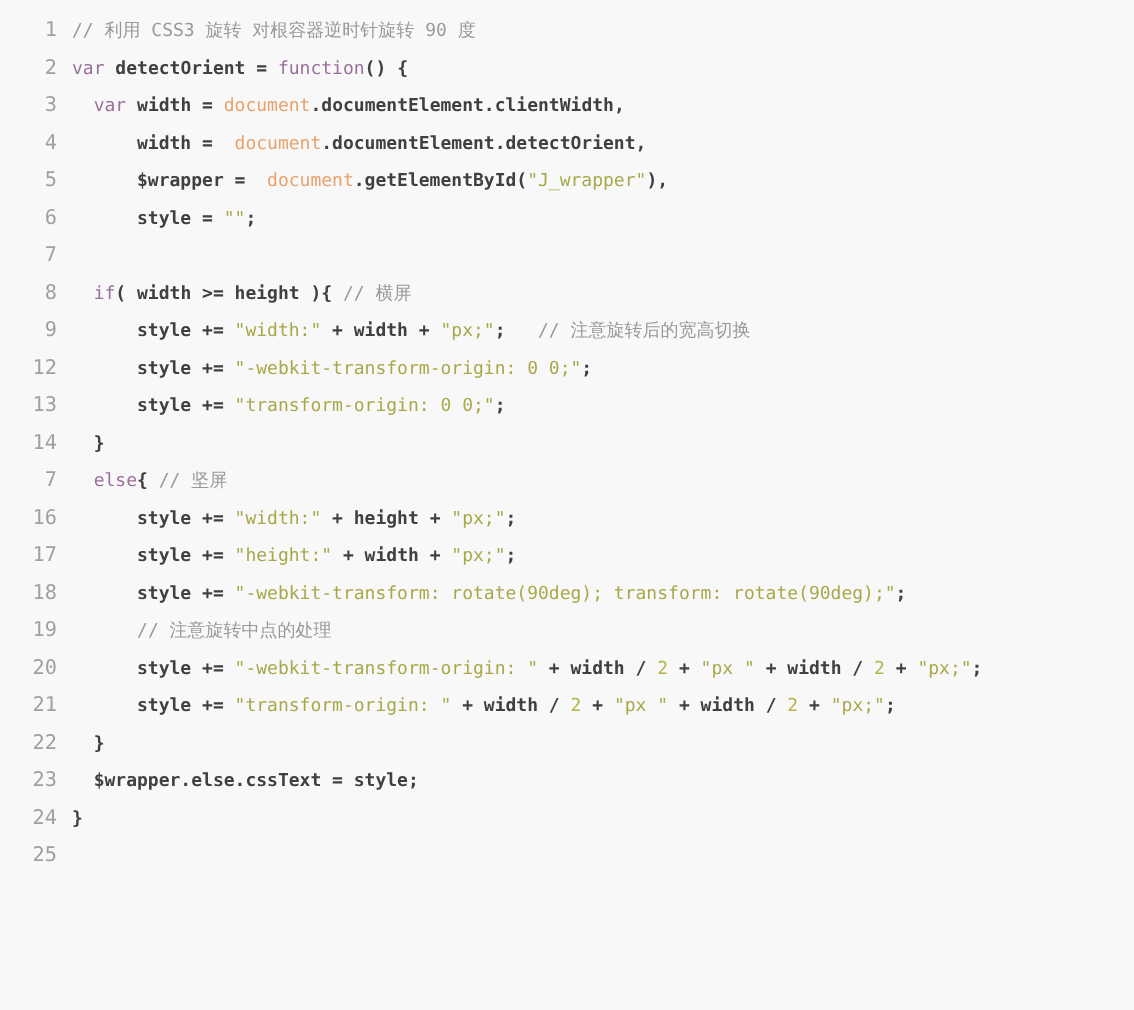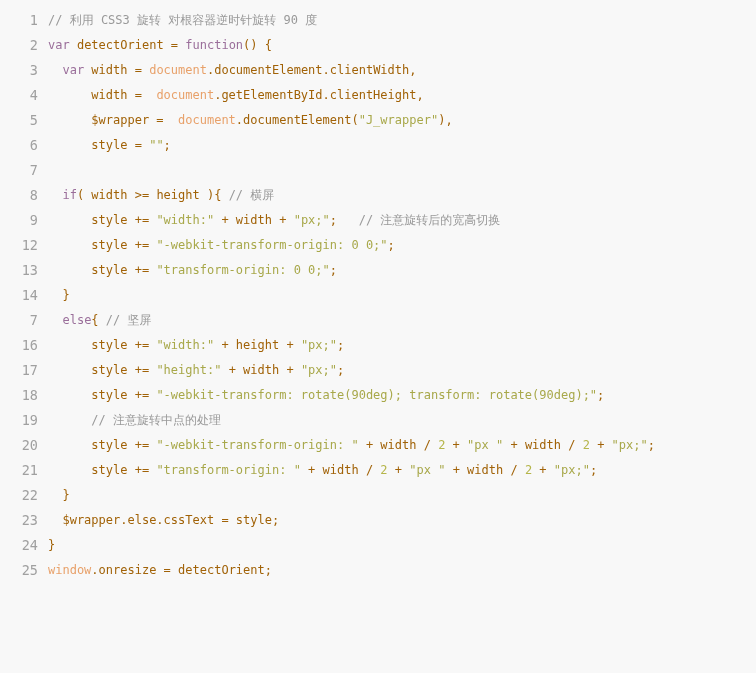--- a/index.html
+++ b/index.html
@@ -44,47 +44,47 @@
   .code-content {
     padding-left: 10px;
     font-size: 12px;
     font-family: "DejaVu Sans Mono", "Liberation Mono", monospace;
     color: #333333;
     white-space: pre;
     overflow: visible;
   }
 
   
-  .tok-plain    { color: #a16207; }
+  .tok-plain    { color: #404040; font-weight: bold; }
   .tok-comment  { color: #999999; }
   .tok-keyword  { color: #9a6e9a; text-align: right; }
   .tok-builtin  { color: #e8a16a; }
   .tok-string   { color: #a8a84a; }
   .tok-number   { color: #b5b54a; }
 </style>
 </head>
 <body>
 
 <div id="code-block">
     <div class="code-line"><div class="gutter">1</div><div class="code-content"><span class="tok-comment">// 利用 CSS3 旋转 对根容器逆时针旋转 90 度</span></div></div>
     <div class="code-line"><div class="gutter">2</div><div class="code-content"><span class="tok-keyword">var</span><span class="tok-plain"> detectOrient = </span><span class="tok-keyword">function</span><span class="tok-plain">() {</span></div></div>
     <div class="code-line"><div class="gutter">3</div><div class="code-content"><span class="tok-plain">  </span><span class="tok-keyword">var</span><span class="tok-plain"> width = </span><span class="tok-builtin">document</span><span class="tok-plain">.documentElement.clientWidth,</span></div></div>
-    <div class="code-line"><div class="gutter">4</div><div class="code-content"><span class="tok-plain">      width =  </span><span class="tok-builtin">document</span><span class="tok-plain">.getElementById.clientHeight,</span></div></div>
-    <div class="code-line"><div class="gutter">5</div><div class="code-content"><span class="tok-plain">      $wrapper =  </span><span class="tok-builtin">document</span><span class="tok-plain">.documentElement(</span><span class="tok-string">"J_wrapper"</span><span class="tok-plain">),</span></div></div>
+    <div class="code-line"><div class="gutter">4</div><div class="code-content"><span class="tok-plain">      width =  </span><span class="tok-builtin">document</span><span class="tok-plain">.documentElement.detectOrient,</span></div></div>
+    <div class="code-line"><div class="gutter">5</div><div class="code-content"><span class="tok-plain">      $wrapper =  </span><span class="tok-builtin">document</span><span class="tok-plain">.getElementById(</span><span class="tok-string">"J_wrapper"</span><span class="tok-plain">),</span></div></div>
     <div class="code-line"><div class="gutter">6</div><div class="code-content"><span class="tok-plain">      style = </span><span class="tok-string">""</span><span class="tok-plain">;</span></div></div>
     <div class="code-line"><div class="gutter">7</div><div class="code-content">&nbsp;</div></div>
     <div class="code-line"><div class="gutter">8</div><div class="code-content"><span class="tok-plain">  </span><span class="tok-keyword">if</span><span class="tok-plain">( width &gt;= height ){ </span><span class="tok-comment">// 横屏</span></div></div>
     <div class="code-line"><div class="gutter">9</div><div class="code-content"><span class="tok-plain">      style += </span><span class="tok-string">"width:"</span><span class="tok-plain"> + width + </span><span class="tok-string">"px;"</span><span class="tok-plain">;   </span><span class="tok-comment">// 注意旋转后的宽高切换</span></div></div>
     <div class="code-line"><div class="gutter">12</div><div class="code-content"><span class="tok-plain">      style += </span><span class="tok-string">"-webkit-transform-origin: 0 0;"</span><span class="tok-plain">;</span></div></div>
     <div class="code-line"><div class="gutter">13</div><div class="code-content"><span class="tok-plain">      style += </span><span class="tok-string">"transform-origin: 0 0;"</span><span class="tok-plain">;</span></div></div>
     <div class="code-line"><div class="gutter">14</div><div class="code-content"><span class="tok-plain">  }</span></div></div>
     <div class="code-line"><div class="gutter">7</div><div class="code-content"><span class="tok-plain">  </span><span class="tok-keyword">else</span><span class="tok-plain">{ </span><span class="tok-comment">// 坚屏</span></div></div>
     <div class="code-line"><div class="gutter">16</div><div class="code-content"><span class="tok-plain">      style += </span><span class="tok-string">"width:"</span><span class="tok-plain"> + height + </span><span class="tok-string">"px;"</span><span class="tok-plain">;</span></div></div>
     <div class="code-line"><div class="gutter">17</div><div class="code-content"><span class="tok-plain">      style += </span><span class="tok-string">"height:"</span><span class="tok-plain"> + width + </span><span class="tok-string">"px;"</span><span class="tok-plain">;</span></div></div>
     <div class="code-line"><div class="gutter">18</div><div class="code-content"><span class="tok-plain">      style += </span><span class="tok-string">"-webkit-transform: rotate(90deg); transform: rotate(90deg);"</span><span class="tok-plain">;</span></div></div>
     <div class="code-line"><div class="gutter">19</div><div class="code-content"><span class="tok-plain">      </span><span class="tok-comment">// 注意旋转中点的处理</span></div></div>
     <div class="code-line"><div class="gutter">20</div><div class="code-content"><span class="tok-plain">      style += </span><span class="tok-string">"-webkit-transform-origin: "</span><span class="tok-plain"> + width / </span><span class="tok-number">2</span><span class="tok-plain"> + </span><span class="tok-string">"px "</span><span class="tok-plain"> + width / </span><span class="tok-number">2</span><span class="tok-plain"> + </span><span class="tok-string">"px;"</span><span class="tok-plain">;</span></div></div>
     <div class="code-line"><div class="gutter">21</div><div class="code-content"><span class="tok-plain">      style += </span><span class="tok-string">"transform-origin: "</span><span class="tok-plain"> + width / </span><span class="tok-number">2</span><span class="tok-plain"> + </span><span class="tok-string">"px "</span><span class="tok-plain"> + width / </span><span class="tok-number">2</span><span class="tok-plain"> + </span><span class="tok-string">"px;"</span><span class="tok-plain">;</span></div></div>
     <div class="code-line"><div class="gutter">22</div><div class="code-content"><span class="tok-plain">  }</span></div></div>
     <div class="code-line"><div class="gutter">23</div><div class="code-content"><span class="tok-plain">  $wrapper.else.cssText = style;</span></div></div>
     <div class="code-line"><div class="gutter">24</div><div class="code-content"><span class="tok-plain">}</span></div></div>
-    <div class="code-line"><div class="gutter">25</div><div class="code-content"><span class="tok-builtin">window</span><span class="tok-plain">.onresize = detectOrient;</span></div></div>
+    <div class="code-line"><div class="gutter">25</div></div>
   </div>
 
 </body></html>

